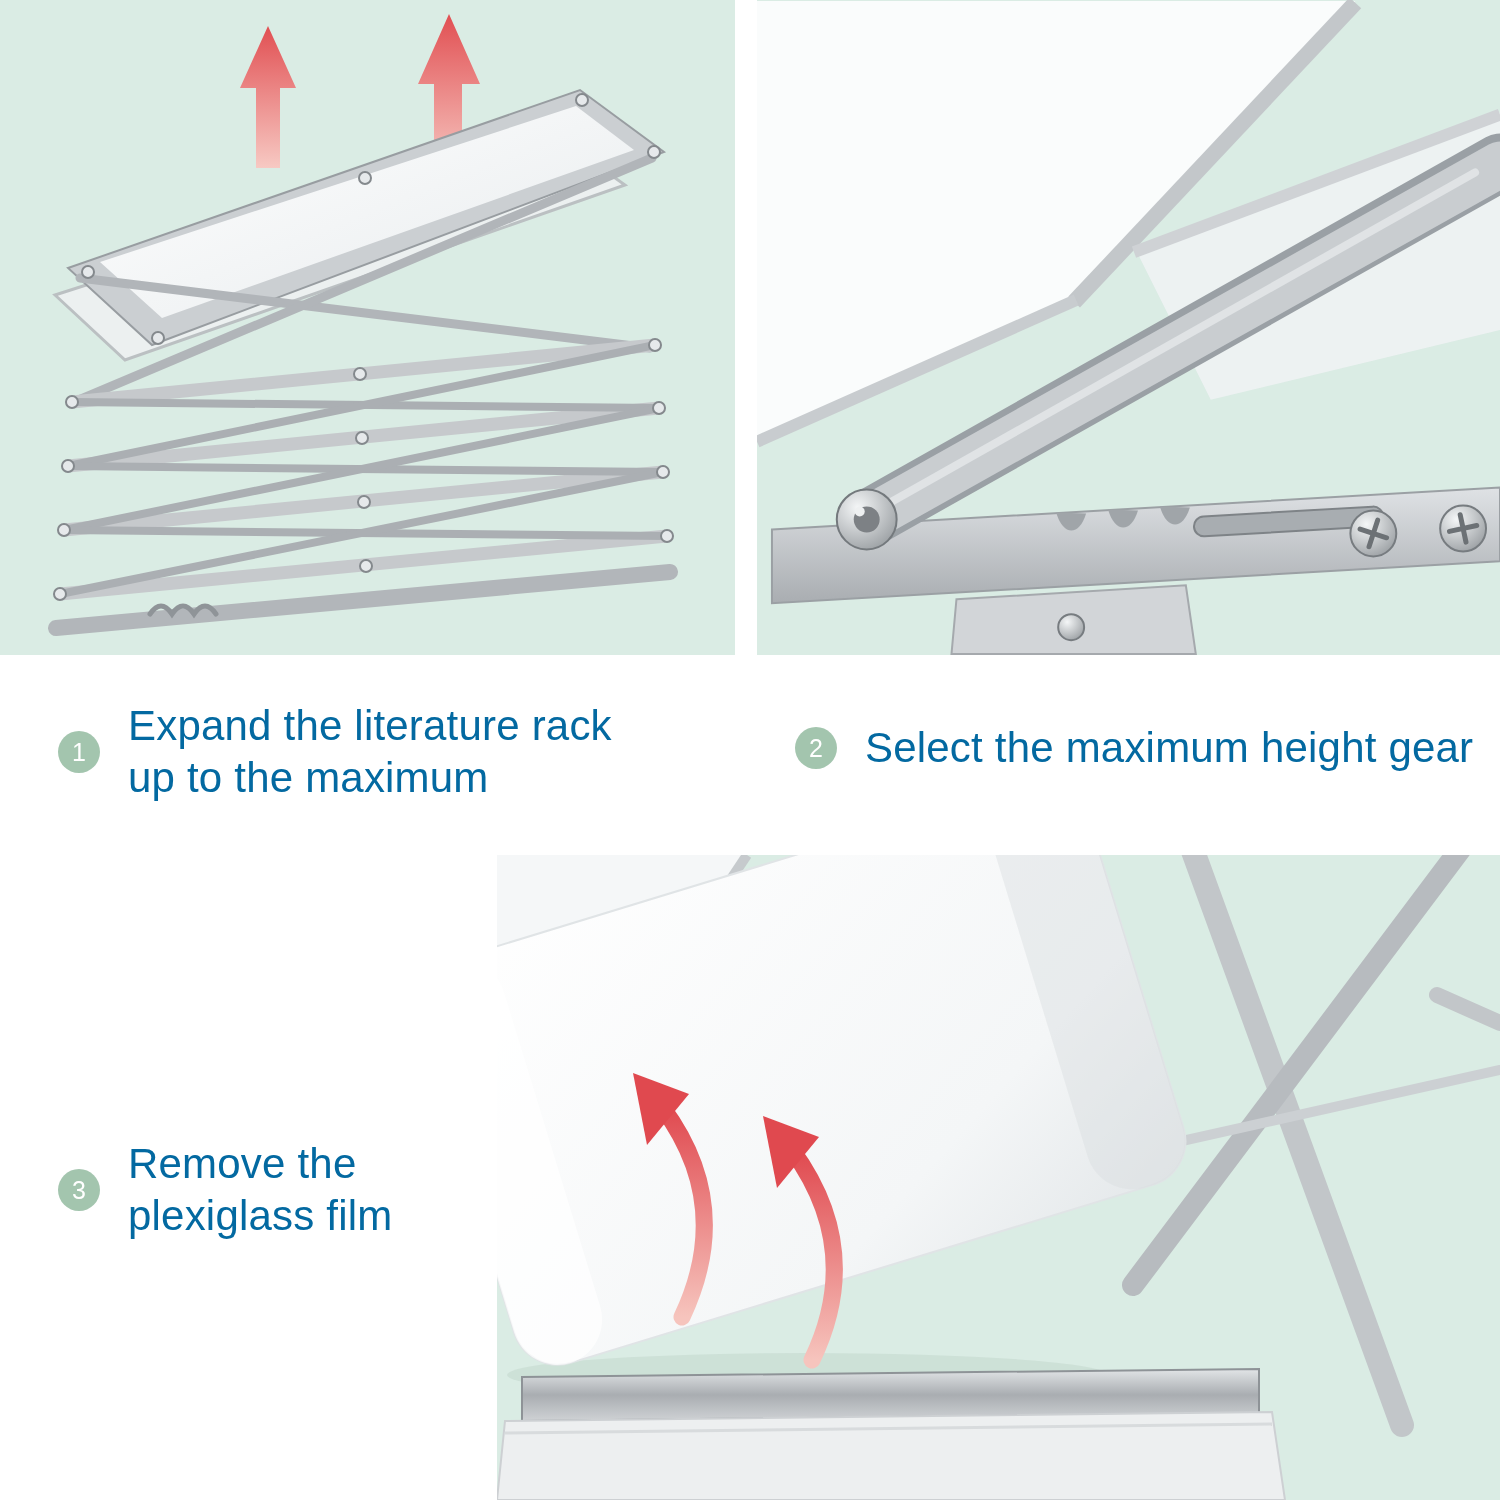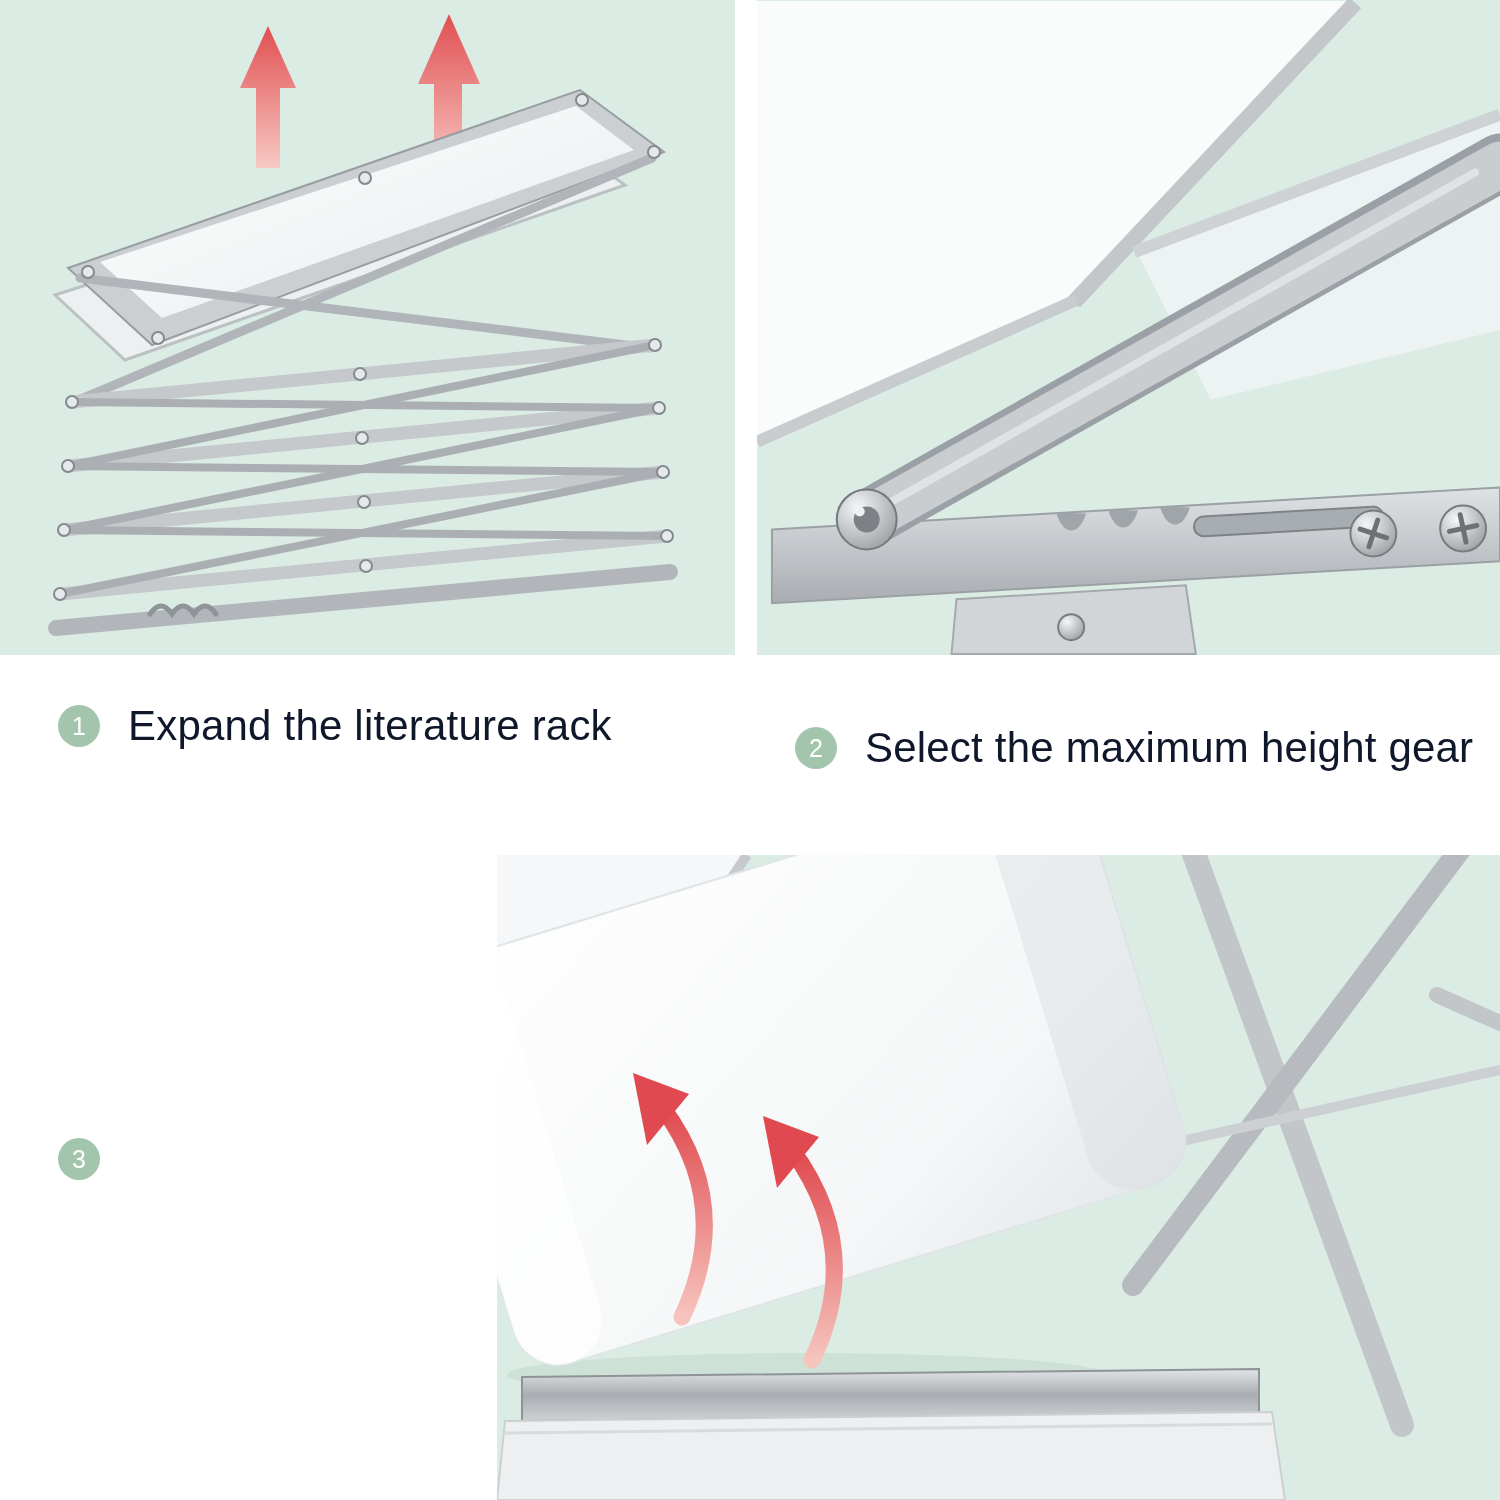--- a/index.html
+++ b/index.html
@@ -17,21 +17,21 @@
   .panel svg { display: block; width: 100%; height: 100%; }
 
   .step { position: absolute; display: flex; align-items: center; gap: 28px; }
   .badge {
     width: 42px; height: 42px; border-radius: 50%;
     background: #a3c5ae; color: #ffffff; flex: 0 0 42px;
     display: flex; align-items: center; justify-content: center;
     font-size: 25px; font-weight: 400;
   }
   .step-text {
-    font-size: 42px; line-height: 52px; color: #0f172a;
+    font-size: 42px; line-height: 52px; color: #0369a1;
     font-weight: 400; letter-spacing: 0.2px; white-space: nowrap;
   }
   #step-1 { left: 58px;  top: 700px; }
   #step-2 { left: 795px; top: 722px; }
   #step-3 { left: 58px;  top: 1138px; }
 </style>
 </head>
 <body>
 
 <div class="page">
@@ -219,31 +219,36 @@
       </g>
     </svg>
   </section>
 
   <div class="step" id="step-1">
     <div class="badge">
       <span>1</span>
     </div>
     <div class="step-text">
       <div>Expand the  literature rack</div>
+      <div>up to the maximum</div>
     </div>
   </div>
 
   <div class="step" id="step-2">
     <div class="badge">
       <span>2</span>
     </div>
     <div class="step-text">
       <div>Select the maximum height gear</div>
     </div>
   </div>
 
   <div class="step" id="step-3">
     <div class="badge">
       <span>3</span>
     </div>
+    <div class="step-text">
+      <div>Remove the</div>
+      <div>plexiglass film</div>
+    </div>
   </div>
 
 </div>
 
 </body></html>

